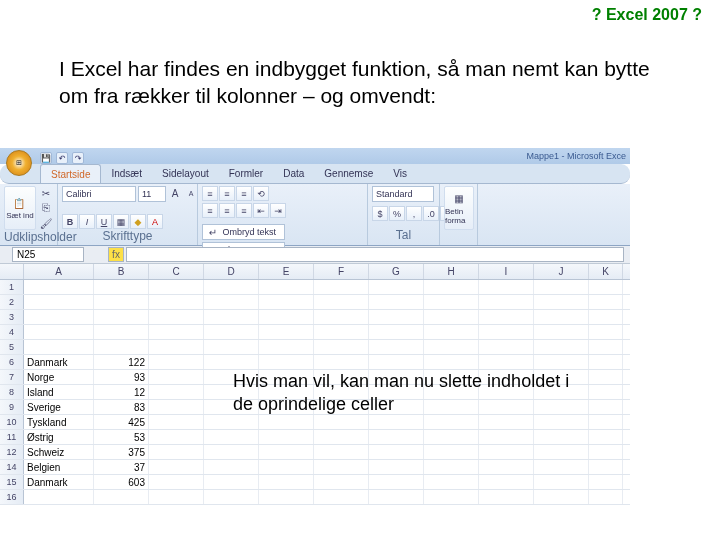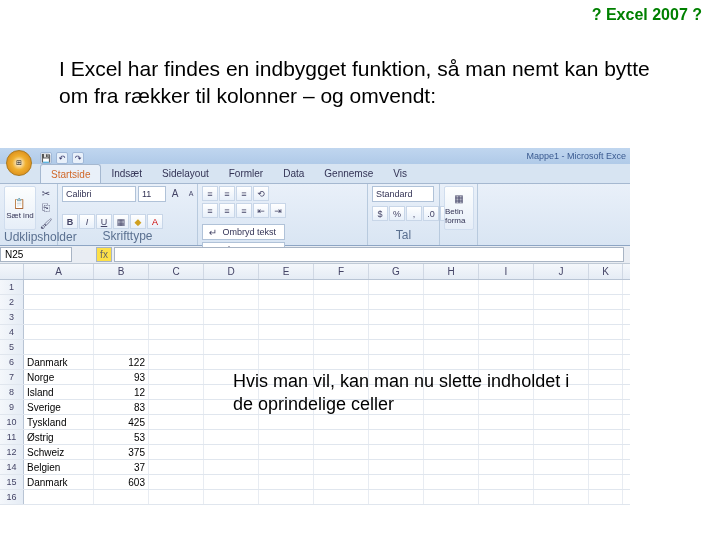--- a/index.html
+++ b/index.html
@@ -5,34 +5,34 @@
   * { margin: 0; padding: 0; box-sizing: border-box; }
   body { font-family: Verdana, Arial, sans-serif; width: 720px; height: 540px; background: #fff; position: relative; overflow: hidden; }
   .slide-header { position: absolute; top: 6px; right: 18px; color: #008000; font-weight: bold; font-size: 16px; }
   .intro-text { position: absolute; top: 55px; left: 59px; right: 40px; font-size: 21px; color: #000; line-height: 1.3; }
   .excel-shot { position: absolute; top: 148px; left: 0; width: 630px; }
   .titlebar { height: 16px; background: linear-gradient(#c0d6ef,#b0cae8); display:flex; align-items:center; font-size:9px; color:#3a5a90; padding:0 4px; justify-content:space-between; }
   .titlebar .right { color:#3a5a90; }
   .office-btn { width:26px; height:26px; border-radius:50%; background: radial-gradient(#fff,#f0b030 40%,#d07a10); position:absolute; top:2px; left:6px; border:1px solid #aa7a20; display:flex; align-items:center; justify-content:center; font-size:7px; }
   .qat { position:absolute; top:4px; left:40px; display:flex; gap:4px; }
   .qat span { width:12px; height:12px; background:#e8f0fa; border:1px solid #a0b8d8; border-radius:2px; font-size:8px; display:flex; align-items:center; justify-content:center; color:#336; }
-  .ribbon-tabs { height:20px; background:#d7e4f2; display:flex; font-size:10px; color:#335; border-bottom:1px solid #a5b8d0; padding-left:40px; }
+  .ribbon-tabs { height:20px; background:#d7e4f2; display:flex; font-size:10px; color:#335; border-bottom:1px solid #a5b8d0; padding-left:40px;border-radius:9px; }
   .ribbon-tabs .tab { padding:4px 10px 2px; cursor:default; }
   .ribbon-tabs .tab.active { background:#e9f0f9; border:1px solid #a5b8d0; border-bottom:none; border-radius:3px 3px 0 0; color:#d0682a; }
   .ribbon { height:62px; background:linear-gradient(#e9f0f9,#d9e5f3); display:flex; border-bottom:1px solid #8da5c4; }
   .grp { border-right:1px solid #b8cade; display:flex; flex-direction:column; justify-content:space-between; padding:2px 4px; }
   .grp-body { display:flex; gap:3px; flex-wrap:wrap; align-items:flex-start; font-size:9px; color:#335; }
   .grp-label { font-size:12px; color:#5a7090; text-align:center; padding-bottom:1px; }
   .bigbtn { width:32px; height:44px; display:flex; flex-direction:column; align-items:center; justify-content:center; font-size:8px; color:#335; border:1px solid #d0ddee; border-radius:2px; background:linear-gradient(#fdfefe,#e6eef8); gap:1px; }
   .ic { width:14px; height:14px; display:inline-flex; align-items:center; justify-content:center; font-size:10px; color:#446; }
   .smallctl { height:16px; font-size:9px; border:1px solid #b0c2d8; background:#fff; color:#335; padding:0 3px; display:inline-flex; align-items:center; }
   .btnrow { display:flex; gap:1px; }
   .btnrow .b { width:16px; height:15px; border:1px solid #c8d6e8; background:linear-gradient(#fff,#e8f0fa); display:flex; align-items:center; justify-content:center; font-size:9px; color:#446; }
   .namebox-bar { height:18px; background:#e9edf3; border-bottom:1px solid #c0cad6; display:flex; align-items:center; font-size:10px; }
-  .namebox { width:72px; height:15px; border:1px solid #a8b4c4; background:#fff; margin-left:0; padding-left:4px; display:flex; align-items:center; }
+  .namebox { width:72px; height:15px; border:1px solid #a8b4c4; background:#fff; margin-left:12px; padding-left:4px; display:flex; align-items:center; }
   .fx { width:16px; height:15px; border:1px solid #a8b4c4; background:#fde047; margin-left:24px; font-size:10px; display:flex; align-items:center; justify-content:center; color:#666; }
   .formula-bar { flex:1; height:15px; border:1px solid #a8b4c4; background:#fff; margin-left:2px; margin-right:6px; }
   .grid { background:#fff; font-size:10px; color:#000; }
   .col-headers { display:flex; background:linear-gradient(#f4f7fb,#e5ecf5); border-bottom:1px solid #b8c4d4; height:16px; }
   .sel-all { width:24px; border-right:1px solid #c8d2e0; }
   .ch { border-right:1px solid #d0d8e4; text-align:center; line-height:16px; color:#446; }
   .rows .r { display:flex; height:15px; border-bottom:1px solid #e0e6ee; }
   .rh { width:24px; background:linear-gradient(90deg,#f4f7fb,#e5ecf5); border-right:1px solid #b8c4d4; text-align:center; color:#446; line-height:15px; font-size:9px; }
   .cell { border-right:1px solid #e8ecf2; padding:0 3px; line-height:15px; white-space:nowrap; overflow:hidden; }
   .overlay { position:absolute; top:370px; left:233px; width:350px; font-size:18px; color:#000; line-height:1.3; background:transparent; }

